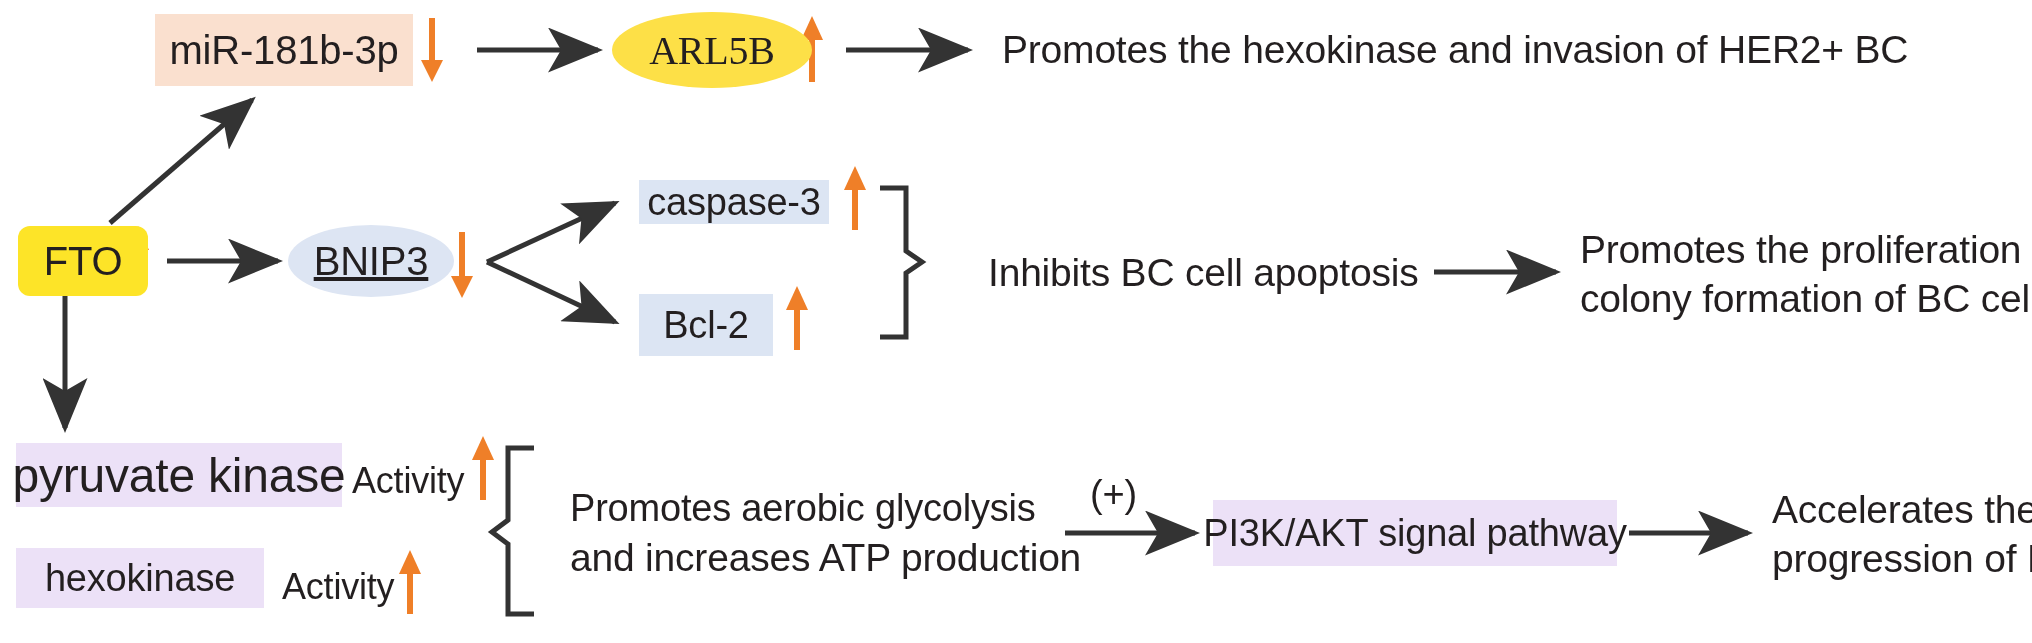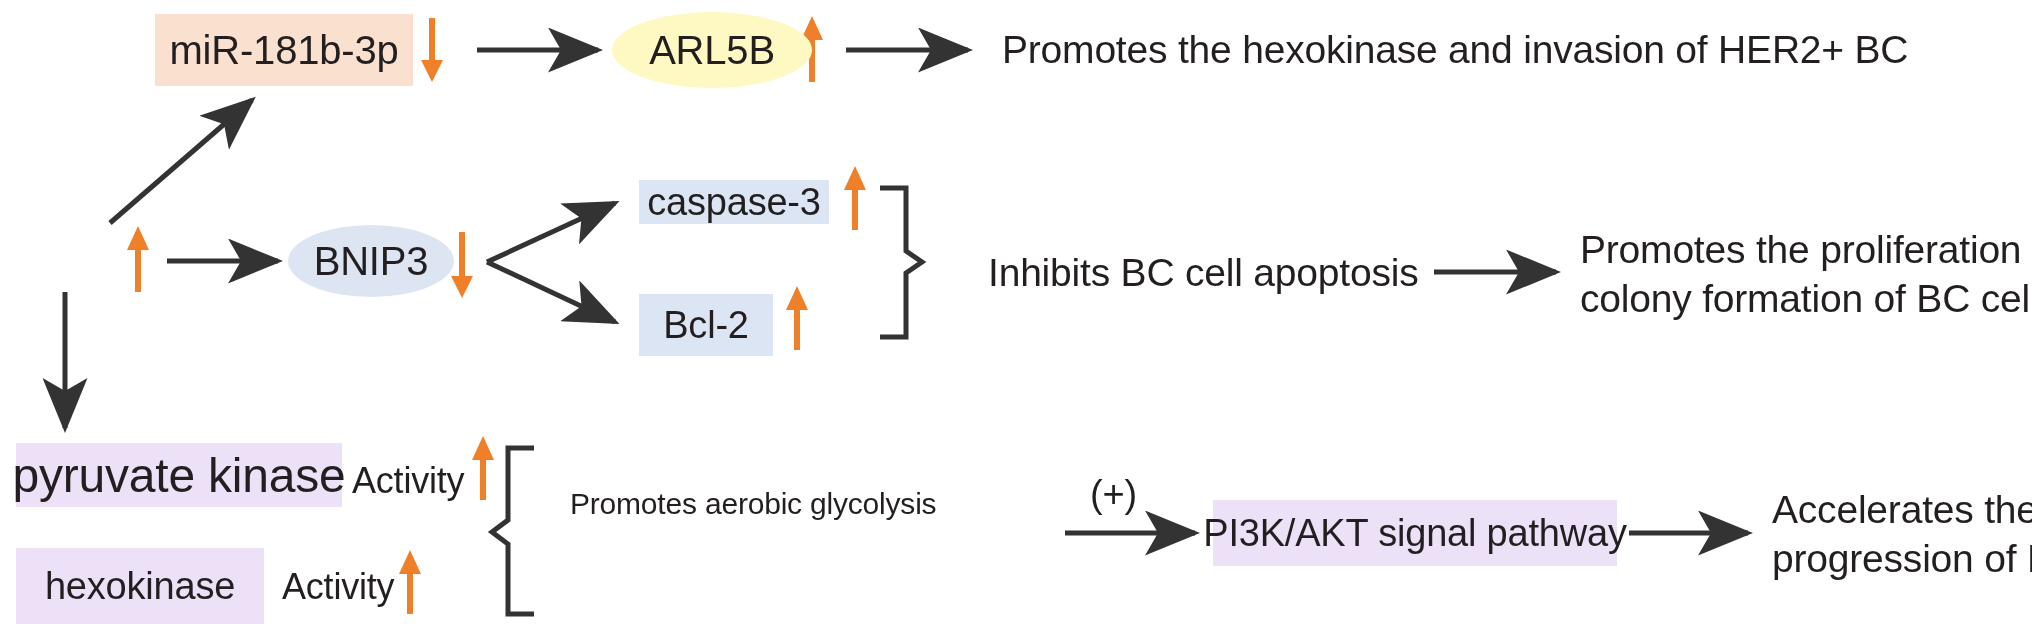--- a/index.html
+++ b/index.html
@@ -129,28 +129,31 @@
     <g>
       <line x1="410" y1="614" x2="410" y2="566" stroke="#ef7f28" stroke-width="6"></line>
       <path d="M 410,550 L 399,574 L 421,574 Z" fill="#ef7f28"></path>
     </g>
   </svg>
 
   <div class="node rectnode" style="left:155px;top:14px;width:258px;height:72px;background:#fae0cf;font-size:40px;">
     <span>miR-181b-3p</span>
   </div>
 
-  <div class="node ellipsenode" style="left:612px;top:12px;width:200px;height:76px;background:#fef9c3;font-size:40px;">
+  <div class="node ellipsenode" style="left:612px;top:12px;width:200px;height:76px;background:#fde047;font-size:40px;font-family:Liberation Serif, serif;">
     <span>ARL5B</span>
   </div>
 
   <div class="plaintext" style="left:1002px;top:27px;font-size:39px;">Promotes the hexokinase and invasion of HER2+ BC</div>
 
+  <div class="node rectnode" style="left:18px;top:226px;width:130px;height:70px;background:#fde428;border-radius:12px;font-size:40px;">
+    <span>FTO</span>
+  </div>
 
-  <div class="node ellipsenode" style="left:288px;top:225px;width:166px;height:72px;background:#dde5f3;font-size:40px;">
+  <div class="node ellipsenode" style="left:288px;top:225px;width:166px;height:72px;background:#dde5f3;font-size:40px;text-decoration:underline;">
     <span>BNIP3</span>
   </div>
 
   <div class="node rectnode" style="left:639px;top:180px;width:190px;height:44px;background:#dce5f3;font-size:38px;">
     <span>caspase-3</span>
   </div>
 
   <div class="node rectnode" style="left:639px;top:294px;width:134px;height:62px;background:#dce5f3;font-size:38px;text-align:right;">
     <span>Bcl-2</span>
   </div>
@@ -158,26 +161,27 @@
   <div class="plaintext" style="left:962px;top:250px;font-size:39px;margin-left:26px;">Inhibits BC cell apoptosis</div>
 
   <div class="plaintext" style="left:1580px;top:227px;font-size:39px;">Promotes the proliferation and</div>
   <div class="plaintext" style="left:1580px;top:276px;font-size:39px;">colony formation of BC cells</div>
 
   <div class="node rectnode" style="left:16px;top:443px;width:326px;height:64px;background:#ece1f7;font-size:48px;">
     <span>pyruvate kinase</span>
   </div>
   <div class="plaintext" style="left:352px;top:460px;font-size:36px;">Activity</div>
 
-  <div class="node rectnode" style="left:16px;top:548px;width:248px;height:76px;background:#ece1f7;font-size:38px;">
+  <div class="node rectnode" style="left:16px;top:548px;width:248px;height:60px;background:#ece1f7;font-size:38px;">
     <span>hexokinase</span>
   </div>
   <div class="plaintext" style="left:282px;top:566px;font-size:36px;">Activity</div>
 
-  <div class="plaintext" style="left:570px;top:486px;font-size:30px;">Promotes aerobic glycolysis</div>
+  <div class="plaintext" style="left:570px;top:486px;font-size:38px;">Promotes aerobic glycolysis</div>
+  <div class="plaintext" style="left:570px;top:535px;font-size:39px;">and increases ATP production</div>
 
   <div class="plaintext" style="left:1090px;top:472px;font-size:38px;">(+)</div>
 
   <div class="node rectnode" style="left:1213px;top:500px;width:404px;height:66px;background:#ece1f7;font-size:38px;">
     <span>PI3K/AKT signal pathway</span>
   </div>
 
   <div class="plaintext" style="left:1772px;top:487px;font-size:39px;">Accelerates the</div>
   <div class="plaintext" style="left:1772px;top:536px;font-size:39px;">progression of BC</div>
 

